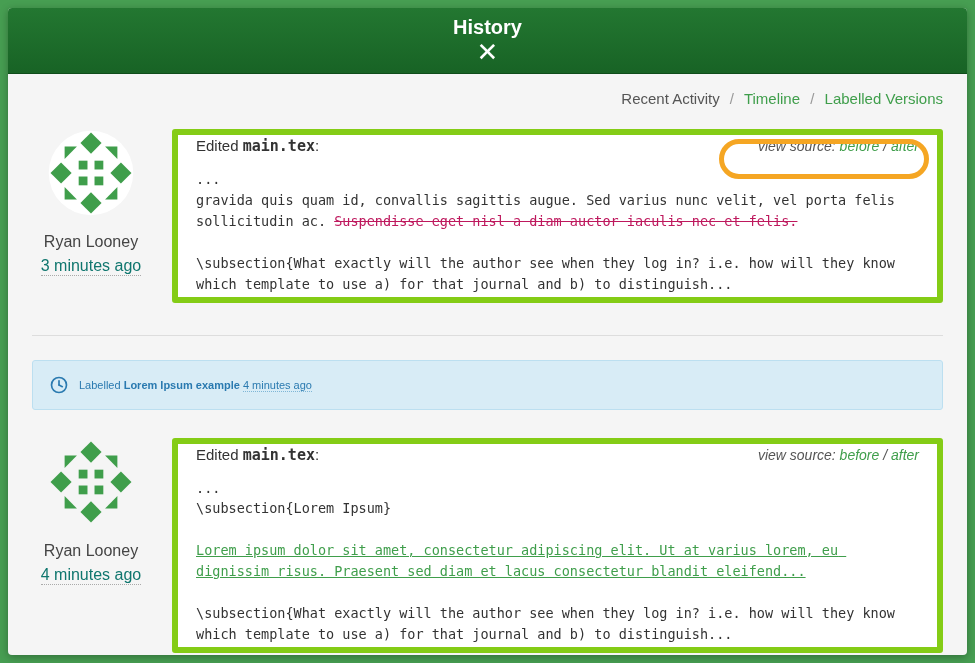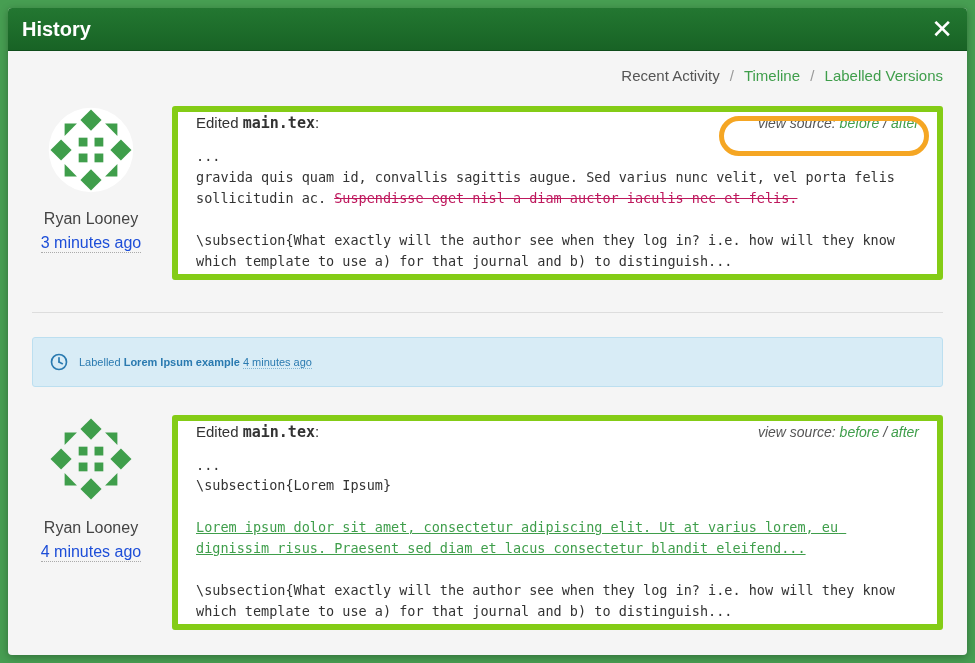--- a/index.html
+++ b/index.html
@@ -17,36 +17,37 @@
     display: flex; flex-direction: column;
     box-shadow: 0 2px 8px rgba(0,0,0,0.3);
   }
   .titlebar {
     background: #1f6e2c;
     background: linear-gradient(#237731, #186325);
     color: #fff;
     display: flex; align-items: center; justify-content: space-between;
     padding: 8px 14px;
     border-bottom: 1px solid #0f4d1b;
+    flex-direction: column;
   }
   .titlebar .title { font-size: 20px; font-weight: 600; }
   .titlebar .close { font-size: 26px; cursor: pointer; line-height: 1; font-weight: 300; }
   .subnav {
     text-align: right;
     padding: 16px 24px 10px;
     font-size: 15px; color: #555;
   }
   .subnav a { color: #3f9e4b; text-decoration: none; }
   .subnav .sep { color: #999; margin: 0 6px; }
   .content { flex: 1; overflow-y: auto; padding: 0 24px 20px; }
   .entry { display: flex; gap: 22px; padding: 12px 0 24px; }
   .who { width: 118px; text-align: center; font-size: 16px; color: #444; }
   .avatar { width: 88px; height: 88px; margin: 0 auto 8px; }
   .who .name { margin-top: 4px; }
-  .who .time { color: #1d4ed8; margin-top: 6px; border-bottom: 1px dotted #aaa; display: inline-block; }
+  .who .time { color: #0f766e; margin-top: 6px; border-bottom: 1px dotted #aaa; display: inline-block; }
   .card {
     flex: 1; background: #fff; border: 6px solid #84cc16; border-radius: 3px;
     padding: 2px 18px; position: relative;
     font-size: 14px;
   }
   .card-header { display: flex; justify-content: space-between; align-items: baseline; margin-bottom: 14px; }
   .card-title { color: #333; font-size: 15px; }
   .card-title code { font-family: "Menlo","Consolas",monospace; font-weight: bold; }
   .view-source { color: #555; font-size: 14px; white-space: nowrap; font-style: italic; }
   .view-source a { color: #3f9e4b; text-decoration: none; }

